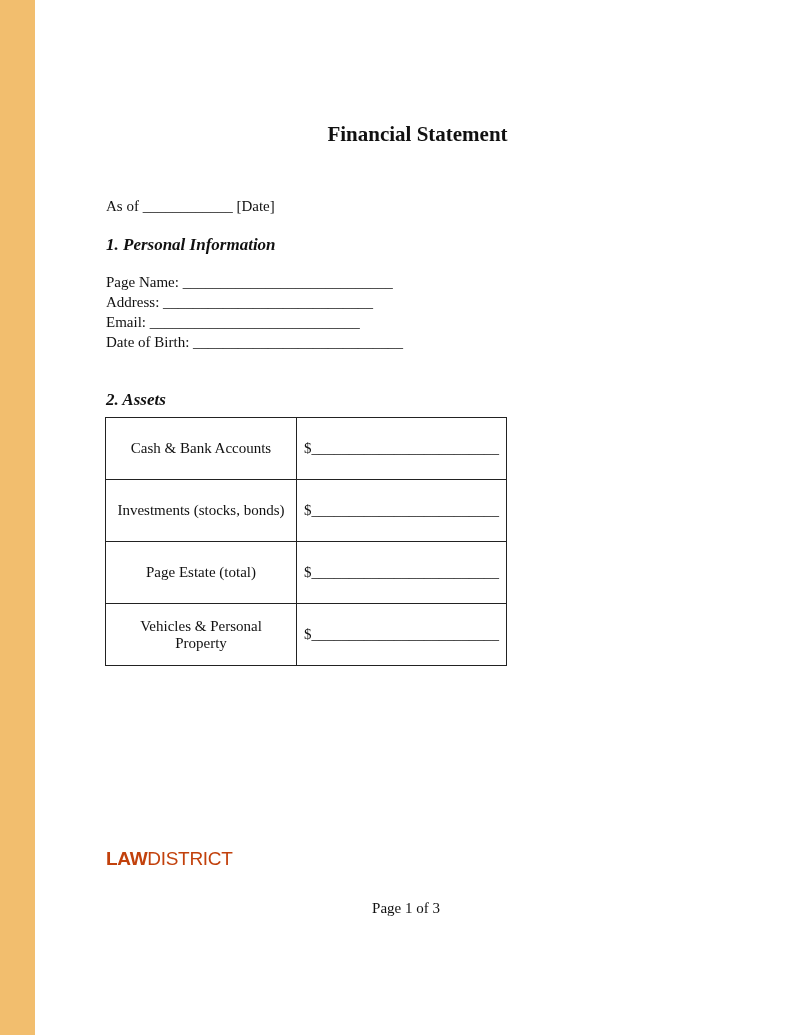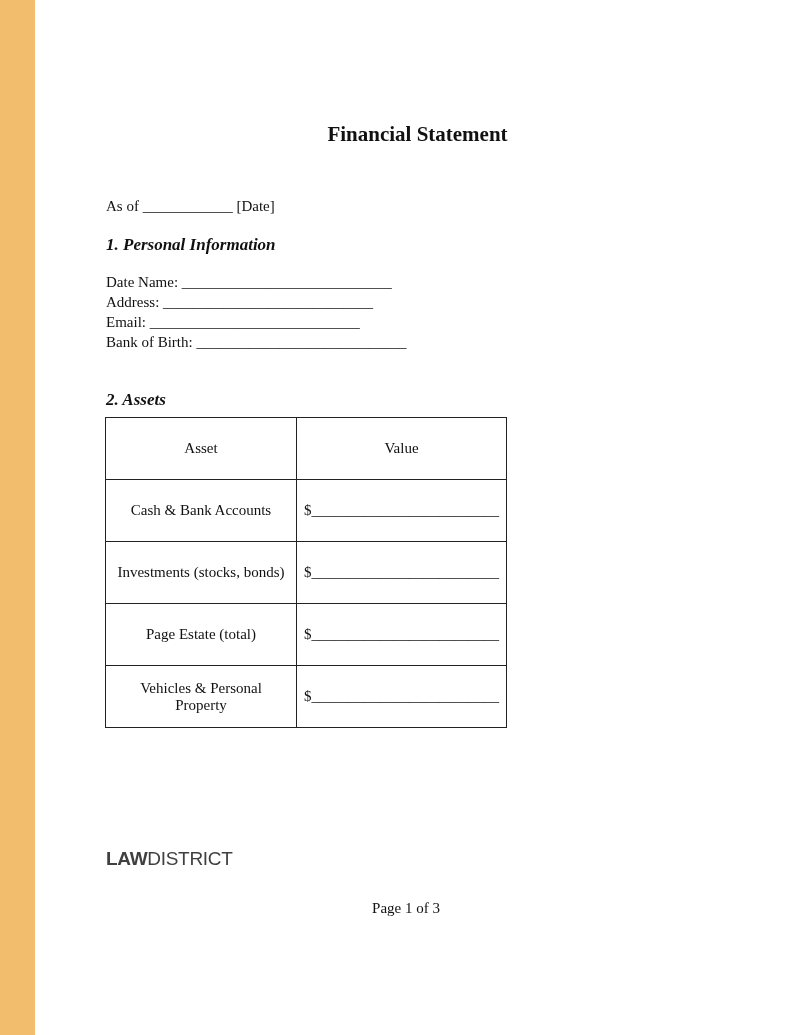--- a/index.html
+++ b/index.html
@@ -19,47 +19,43 @@
   table.assets {
     position: absolute; left: 105px; top: 417px; width: 402px;
     border-collapse: collapse; font-size: 15px;
   }
   table.assets td, table.assets th {
     border: 1.5px solid #222; height: 61px; padding: 0 7px; font-weight: normal;
   }
   table.assets th { text-align: center; }
   table.assets td.c1 { width: 176px; text-align: center; }
   table.assets td.c2 { white-space: pre; }
-  .logo { position: absolute; left: 106px; top: 848px; font-family: "Liberation Sans", sans-serif; font-size: 19px; letter-spacing: -0.3px; color: #404040; }
+  .logo { position: absolute; left: 106px; top: 848px; font-family: "Liberation Sans", sans-serif; font-size: 19px; letter-spacing: -0.3px; color: #c2410c; }
   .logo b { font-weight: 800; }
   .page { position: absolute; left: 0; width: 812px; top: 900px; text-align: center; font-size: 15px; }
 </style>
 </head>
 <body>
 
 <div class="sidebar"></div>
 
 <div class="title">Financial Statement</div>
 <div class="asof">As of ____________ [Date]</div>
 
 <div class="h2 s1">1. Personal Information</div>
 <div class="info">
-  <div>Date Name: ____________________________</div>
+  <div>Page Name: ____________________________</div>
   <div>Address: ____________________________</div>
   <div>Email: ____________________________</div>
-  <div>Bank of Birth: ____________________________</div>
+  <div>Date of Birth: ____________________________</div>
 </div>
 
 <div class="h2 s2">2. Assets</div>
 <table class="assets">
   <tbody>
-      <tr>
-    <th>Asset</th>
-    <th>Value</th>
-  </tr>
   <tr>
     <td class="c1">Cash &amp; Bank Accounts</td>
     <td class="c2">$_________________________</td>
   </tr>
   <tr>
     <td class="c1">Investments (stocks, bonds)</td>
     <td class="c2">$_________________________</td>
   </tr>
   <tr>
     <td class="c1">Page Estate (total)</td>

